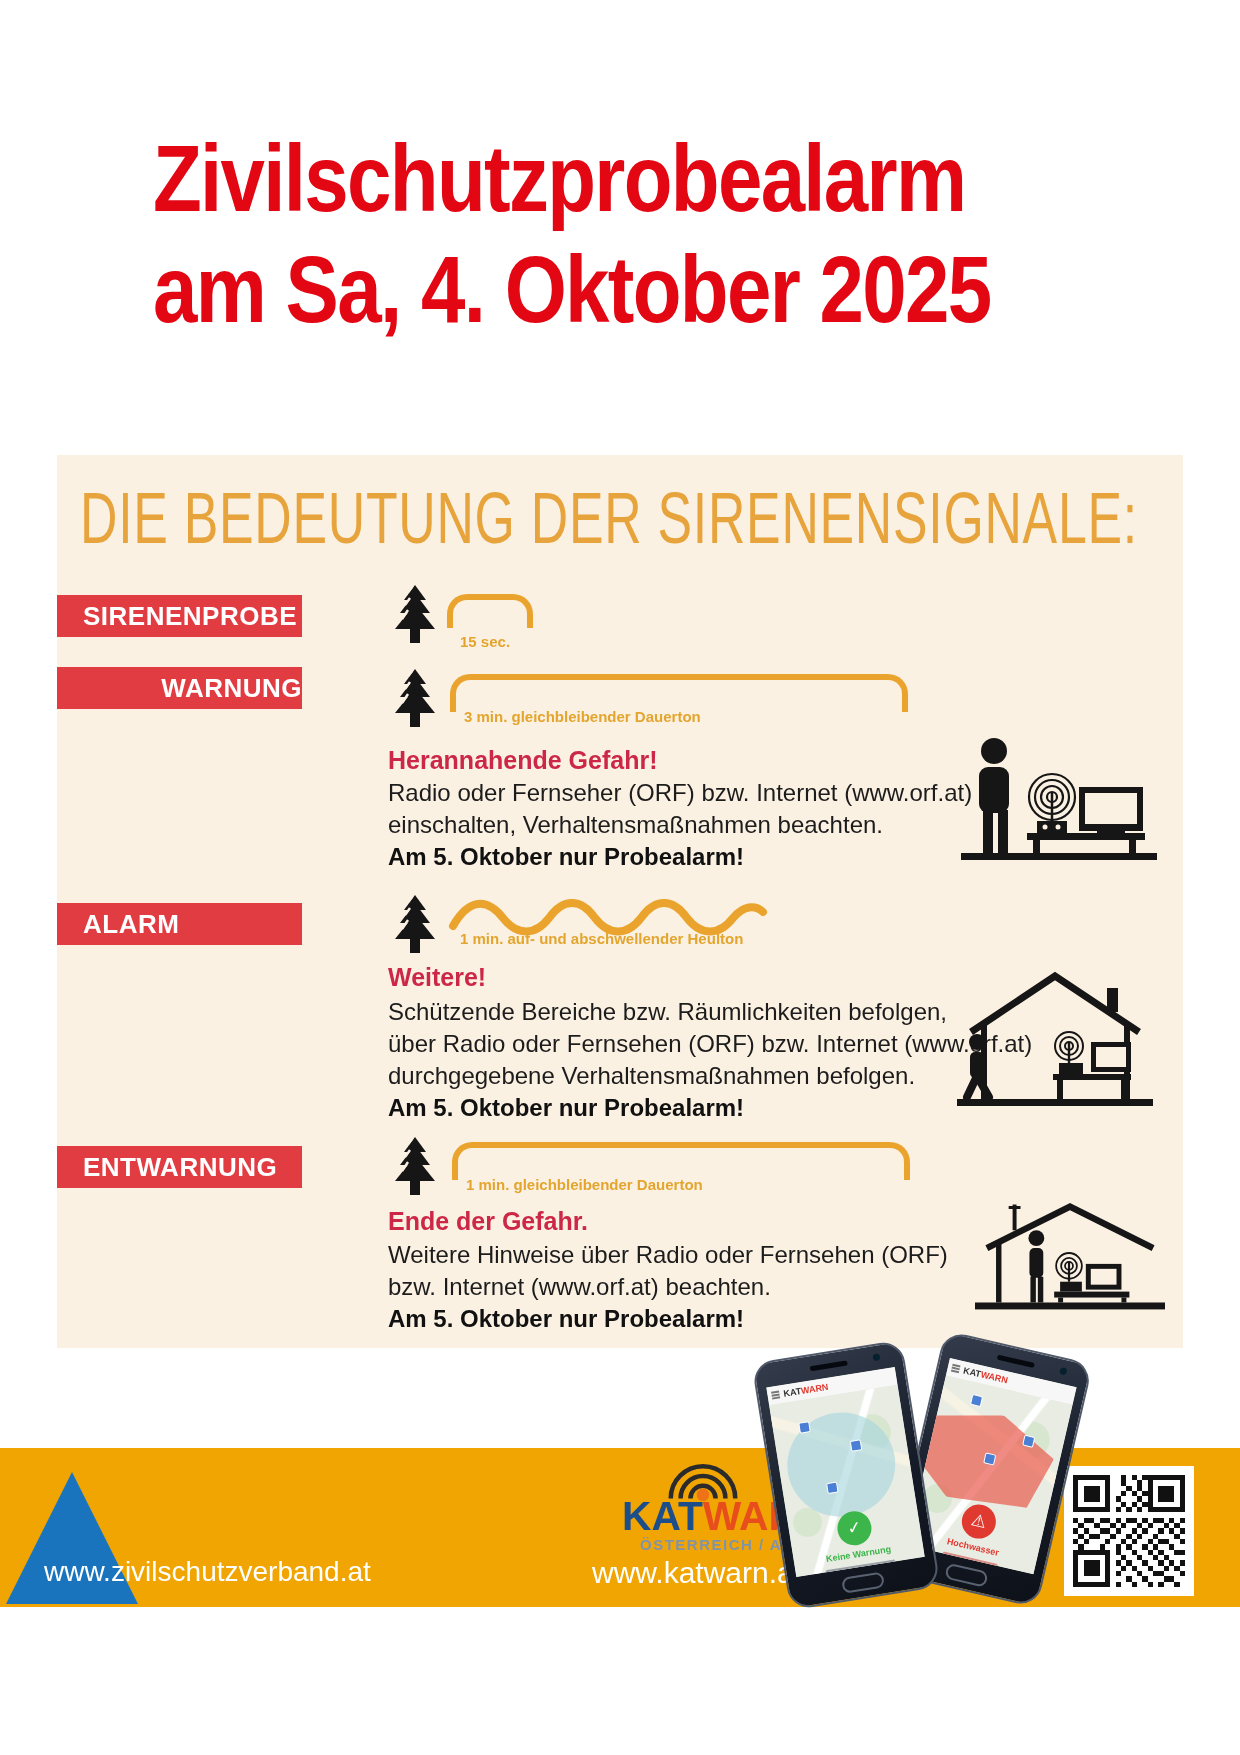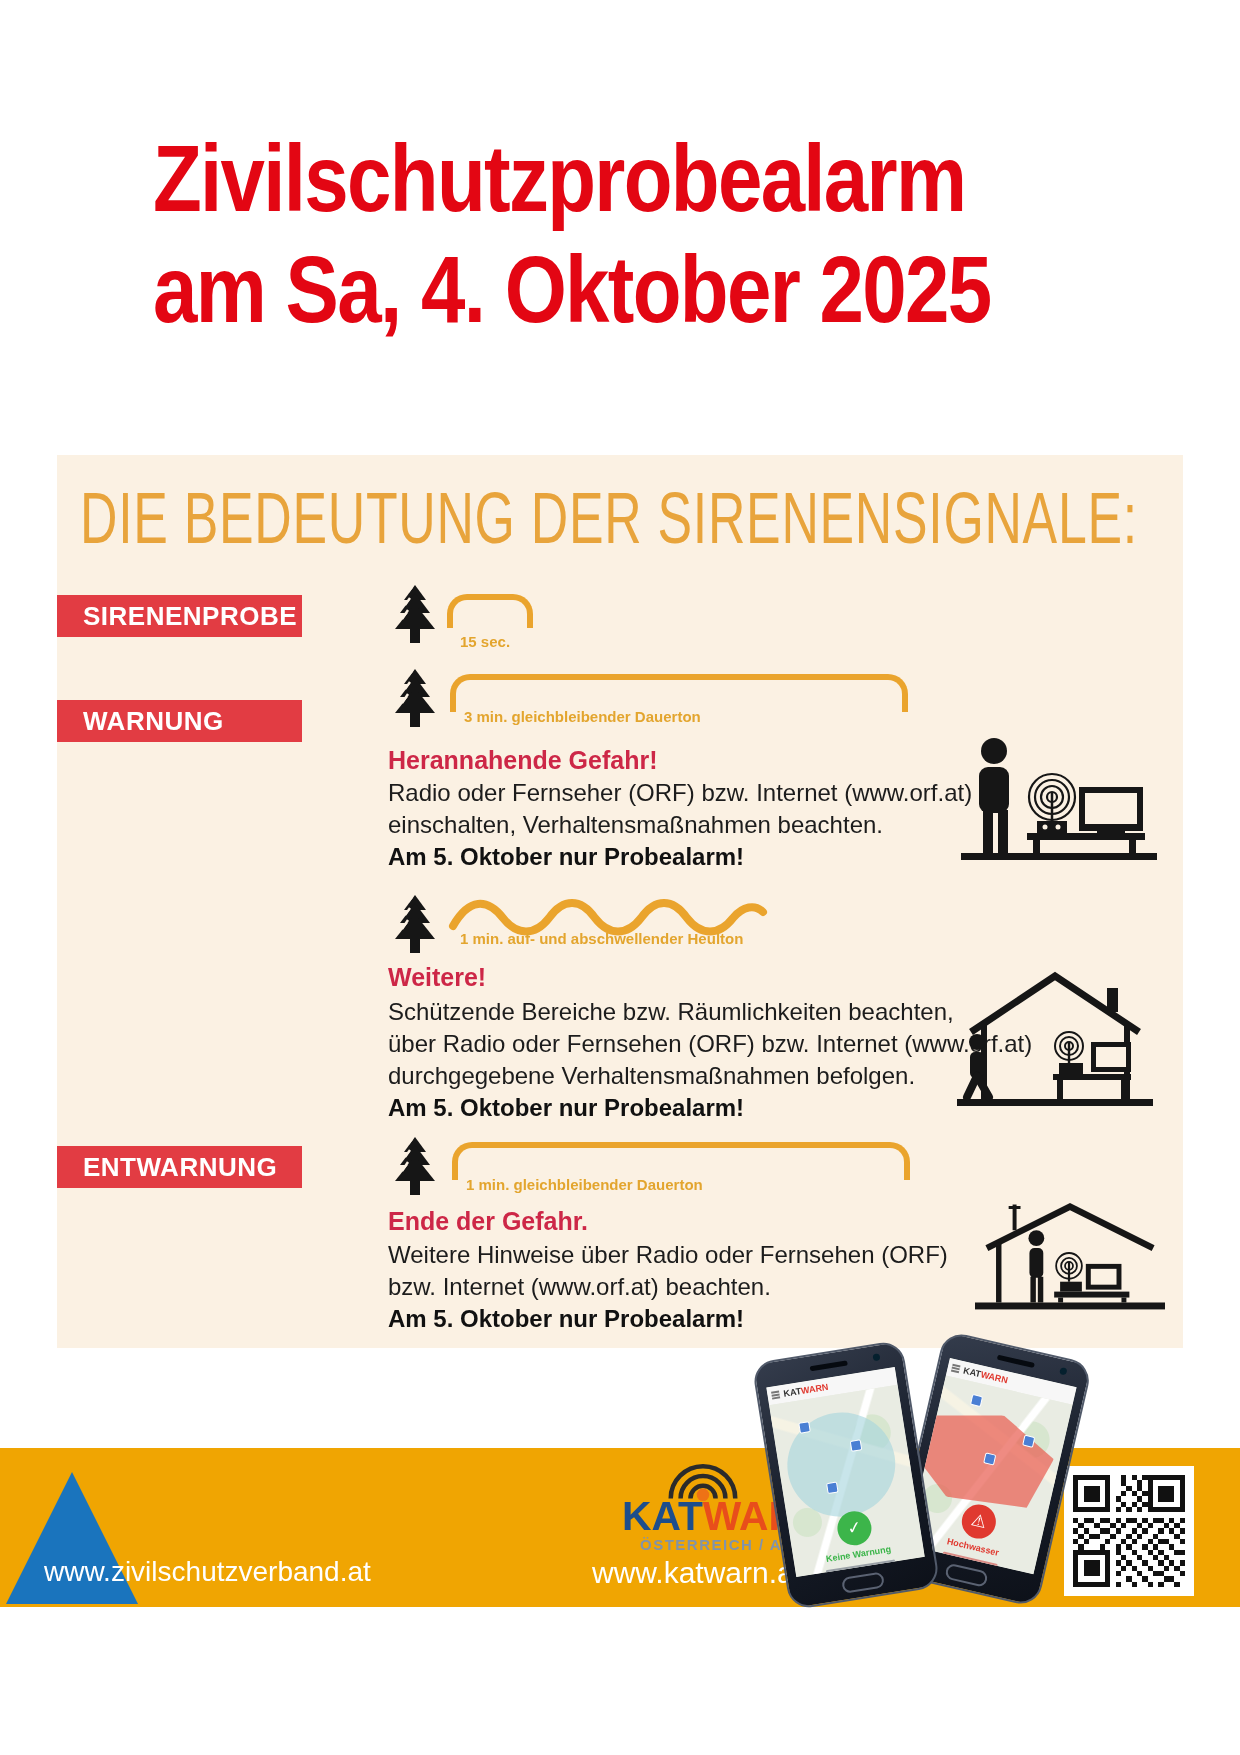--- a/index.html
+++ b/index.html
@@ -99,21 +99,21 @@
     <polygon points="23,8 38,28 8,28" fill="#161616"></polygon>
     <polygon points="23,19 43,44 3,44" fill="#161616"></polygon>
     <rect x="18" y="44" width="10" height="14" fill="#161616"></rect>
     <line x1="16" y1="7" x2="20" y2="2" stroke="#fbf1e3" stroke-width="2.4"></line>
     <line x1="13" y1="20" x2="18" y2="13" stroke="#fbf1e3" stroke-width="2.4"></line>
     <line x1="10" y1="34" x2="16" y2="25" stroke="#fbf1e3" stroke-width="2.4"></line>
   </svg>
   <div class="bracket" style="left:447px; top:594px; width:86px; height:34px;"></div>
   <div class="tonelabel" style="left:460px; top:633px;">15 sec.</div>
 
-  <div class="redbox" style="top:700px;">WARNUNG</div>
+  <div class="redbox" style="top:667px;text-align:right;">WARNUNG</div>
   <svg class="siren" style="top:668px;" viewBox="0 0 46 60">
     <polygon points="23,0 34,15 12,15" fill="#161616"></polygon>
     <polygon points="23,8 38,28 8,28" fill="#161616"></polygon>
     <polygon points="23,19 43,44 3,44" fill="#161616"></polygon>
     <rect x="18" y="44" width="10" height="14" fill="#161616"></rect>
     <line x1="16" y1="7" x2="20" y2="2" stroke="#fbf1e3" stroke-width="2.4"></line>
     <line x1="13" y1="20" x2="18" y2="13" stroke="#fbf1e3" stroke-width="2.4"></line>
     <line x1="10" y1="34" x2="16" y2="25" stroke="#fbf1e3" stroke-width="2.4"></line>
   </svg>
   <div class="bracket" style="left:450px; top:674px; width:458px; height:38px;"></div>
@@ -138,37 +138,38 @@
     <line x1="91" y1="85" x2="91" y2="56" stroke="#161616" stroke-width="2.5"></line>
     <circle cx="91" cy="61" r="5" fill="none" stroke="#161616" stroke-width="2.2"></circle>
     <circle cx="91" cy="61" r="11" fill="none" stroke="#161616" stroke-width="2.2"></circle>
     <circle cx="91" cy="61" r="17" fill="none" stroke="#161616" stroke-width="2.2"></circle>
     <circle cx="91" cy="61" r="23" fill="none" stroke="#161616" stroke-width="2.2"></circle>
     <rect x="118" y="51" width="64" height="44" fill="#161616"></rect>
     <rect x="124" y="57" width="52" height="31" fill="#fbf1e3"></rect>
     <rect x="136" y="93" width="28" height="5" fill="#161616"></rect>
   </svg>
 
+  <div class="redbox" style="top:903px;">ALARM</div>
   <svg class="siren" style="top:894px;" viewBox="0 0 46 60">
     <polygon points="23,0 34,15 12,15" fill="#161616"></polygon>
     <polygon points="23,8 38,28 8,28" fill="#161616"></polygon>
     <polygon points="23,19 43,44 3,44" fill="#161616"></polygon>
     <rect x="18" y="44" width="10" height="14" fill="#161616"></rect>
     <line x1="16" y1="7" x2="20" y2="2" stroke="#fbf1e3" stroke-width="2.4"></line>
     <line x1="13" y1="20" x2="18" y2="13" stroke="#fbf1e3" stroke-width="2.4"></line>
     <line x1="10" y1="34" x2="16" y2="25" stroke="#fbf1e3" stroke-width="2.4"></line>
   </svg>
   <svg class="pictogram" style="left:447px; top:894px; width:322px; height:48px;" viewBox="0 0 322 48">
     <path d="M6 32 C 22 4, 40 4, 56 24 C 70 42, 88 42, 102 24 C 116 4, 134 4, 148 24
              C 162 42, 180 42, 194 24 C 208 4, 226 4, 240 24 C 254 42, 272 42, 286 24
              C 296 12, 308 10, 316 18" fill="none" stroke="#eaa42d" stroke-width="8" stroke-linecap="round"></path>
   </svg>
   <div class="tonelabel" style="left:460px; top:930px;">1 min. auf- und abschwellender Heulton</div>
   <div class="headline" style="top:963px;">Weitere!</div>
-  <div class="bodyline" style="top:998px;">Schützende Bereiche bzw. Räumlichkeiten beachten,</div>
+  <div class="bodyline" style="top:998px;">Schützende Bereiche bzw. Räumlichkeiten befolgen,</div>
   <div class="bodyline" style="top:1030px;">über Radio oder Fernsehen (ORF) bzw. Internet (www.orf.at)</div>
   <div class="bodyline" style="top:1062px;">durchgegebene Verhaltensmaßnahmen befolgen.</div>
   <div class="bodyline boldline" style="top:1094px;">Am 5. Oktober nur Probealarm!</div>
 
   <svg class="pictogram" style="left:955px; top:970px; width:200px; height:136px;" viewBox="0 0 196 136">
     <rect x="0" y="129" width="196" height="7" fill="#161616"></rect>
     <path d="M14 62 L98 6 L182 62" fill="none" stroke="#161616" stroke-width="7"></path>
     <rect x="150" y="18" width="11" height="24" fill="#161616"></rect>
     <line x1="170" y1="54" x2="170" y2="129" stroke="#161616" stroke-width="6"></line>
     <line x1="27" y1="54" x2="27" y2="129" stroke="#161616" stroke-width="6"></line>

